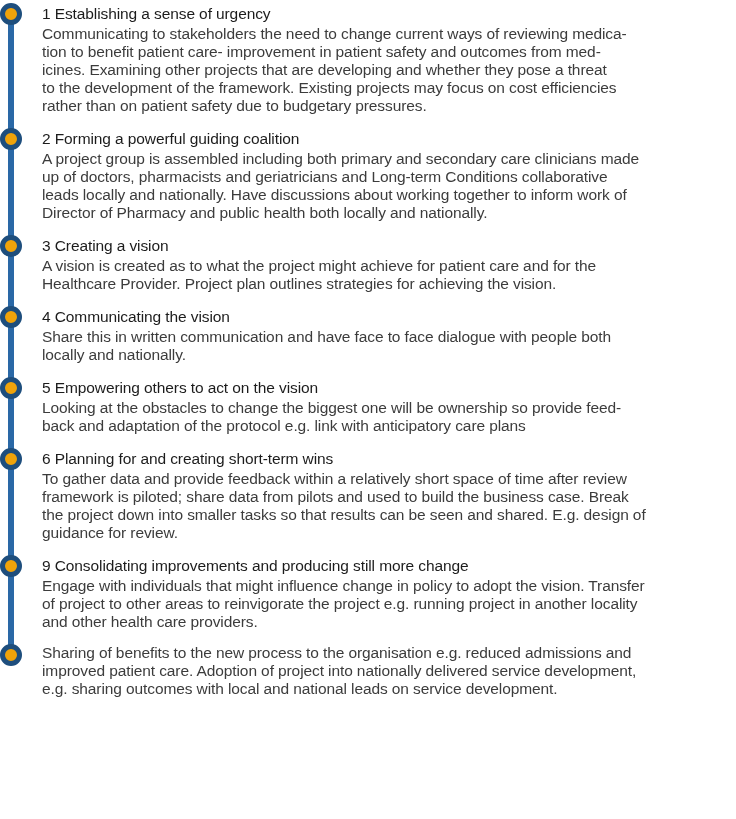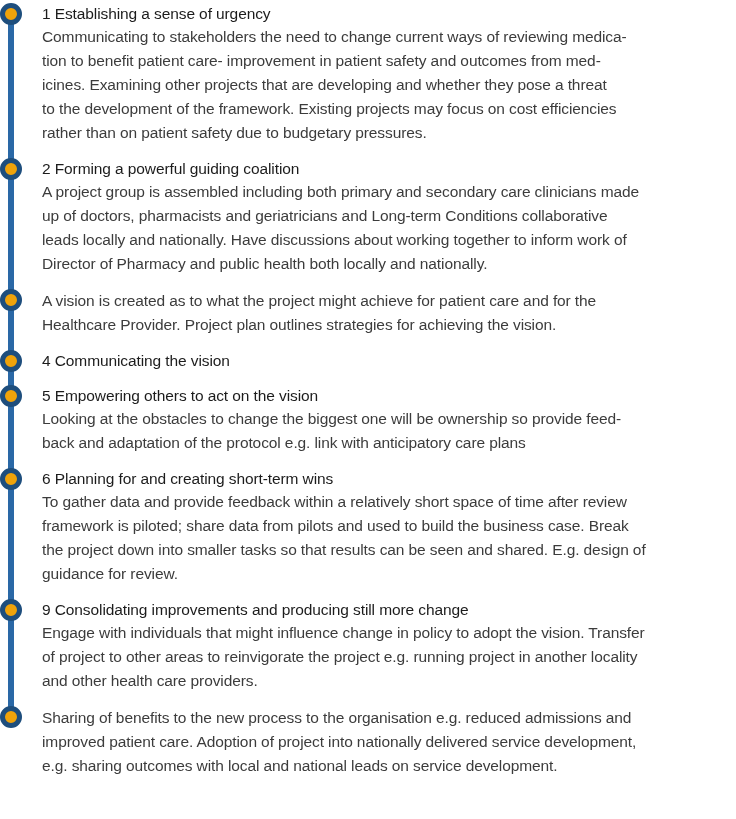--- a/index.html
+++ b/index.html
@@ -51,21 +51,21 @@
   }
   .step-title{
     font-size:15.5px;
     line-height:22px;
     font-weight:normal;
     color:var(--heading-text);
     letter-spacing:-0.1px;
   }
   .step-body{
     font-size:15.5px;
-    line-height:24px;
+    line-height:18px;
     color:var(--body-text);
     white-space:pre-line;
     letter-spacing:-0.1px;
   }
 </style>
 </head>
 <body>
 
 <div class="timeline">
 
@@ -83,27 +83,30 @@
     <span class="node"></span>
     <div class="step-title">2 Forming a powerful guiding coalition</div>
     <div class="step-body">A project group is assembled including both primary and secondary care clinicians made
 up of doctors, pharmacists and geriatricians and Long-term Conditions collaborative
 leads locally and nationally. Have discussions about working together to inform work of
 Director of Pharmacy and public health both locally and nationally.</div>
   </div>
 
   <div class="step">
     <span class="node"></span>
+    <div class="step-title">3 Creating a vision</div>
     <div class="step-body">A vision is created as to what the project might achieve for patient care and for the
 Healthcare Provider. Project plan outlines strategies for achieving the vision.</div>
   </div>
 
   <div class="step">
     <span class="node"></span>
     <div class="step-title">4 Communicating the vision</div>
+    <div class="step-body">Share this in written communication and have face to face dialogue with people both
+locally and nationally.</div>
   </div>
 
   <div class="step">
     <span class="node"></span>
     <div class="step-title">5 Empowering others to act on the vision</div>
     <div class="step-body">Looking at the obstacles to change the biggest one will be ownership so provide feed-
 back and adaptation of the protocol e.g. link with anticipatory care plans</div>
   </div>
 
   <div class="step">

